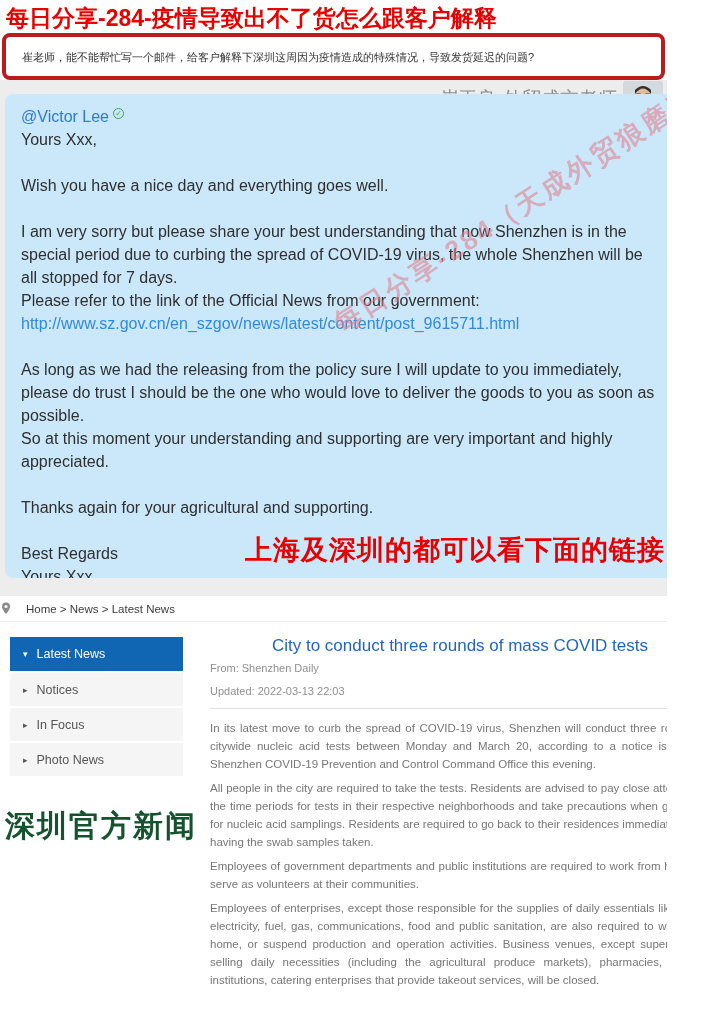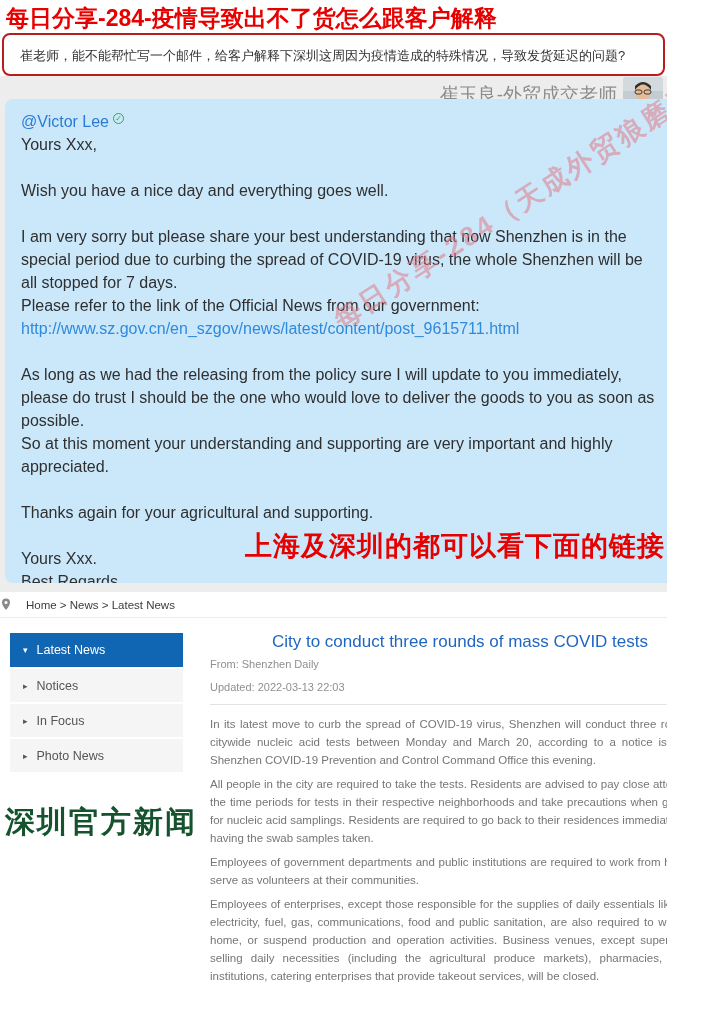--- a/index.html
+++ b/index.html
@@ -8,23 +8,23 @@
     position: relative; width: 667px; height: 1024px; overflow: hidden;
     background: #fff; font-family: "Liberation Sans", sans-serif;
   }
   
   .main-title {
     padding: 5px 6px 2px; font-size: 23px; font-weight: bold;
     color: #e60000; line-height: 26px; white-space: nowrap;
   }
   
   .question-card {
-    margin: 0 2px; background: #fff; border: 2px solid #b91c1c;
+    margin: 0 2px; background: #fff; border: 4px solid #b91c1c;
     border-radius: 8px; padding: 7px 16px 5px;
-    font-size: 13px; color: #333; line-height: 27px;
+    font-size: 11px; color: #333; line-height: 27px;
   }
   
   .chat-zone { position: relative; height: 516px; background: #ededed; overflow: hidden; }
   .chat-meta {
     position: absolute; top: 6px; right: 50px;
     font-size: 19px; color: #8c8c8c;
   }
   .avatar {
     position: absolute; top: 1px; right: 4px; width: 40px; height: 40px;
     border-radius: 4px; overflow: hidden; cursor: pointer;
@@ -34,21 +34,21 @@
     background: #3d7edb; color: #fff; border-radius: 8px;
     font-size: 7px; line-height: 11px; padding: 0 4px 0 2px;
     display: flex; align-items: center; gap: 2px; white-space: nowrap;
   }
   .vip-v {
     display: inline-flex; align-items: center; justify-content: center;
     width: 9px; height: 9px; border-radius: 50%;
     background: #fff; color: #3d7edb; font-size: 7px; font-weight: bold;
   }
   .bubble {
-    position: absolute; left: 5px; top: 23px; width: 672px; height: 484px;
+    position: absolute; left: 5px; top: 14px; width: 672px; height: 484px;
     background: #cbe8fb; border-radius: 8px; padding: 11px 16px;
     font-size: 16px; color: #2f2f2f; line-height: 23px; overflow: hidden;
   }
   .bubble p { margin: 0; }
   .bubble .gap { height: 23px; }
   .mention { color: #2b7bd4; cursor: pointer; }
   .check-icon {
     display: inline-block; width: 11px; height: 11px;
     border: 1.5px solid #35a845; border-radius: 50%;
     color: #35a845; font-size: 8px; line-height: 10px; text-align: center;
@@ -142,22 +142,22 @@
           <div class="gap"></div>
           <p>I am very sorry but please share your best understanding that now Shenzhen is in the special period due to curbing the spread of COVID-19 virus, the whole Shenzhen will be all stopped for 7 days.</p>
           <p>Please refer to the link of the Official News from our government:</p>
           <p><a class="bubble-link" href="#">http://www.sz.gov.cn/en_szgov/news/latest/content/post_9615711.html</a></p>
           <div class="gap"></div>
           <p>As long as we had the releasing from the policy sure I will update to you immediately, please do trust I should be the one who would love to deliver the goods to you as soon as possible.</p>
           <p>So at this moment your understanding and supporting are very important and highly appreciated.</p>
           <div class="gap"></div>
           <p>Thanks again for your agricultural and supporting.</p>
           <div class="gap"></div>
+          <p>Best Regards</p>
           <p>Yours Xxx.</p>
-          <p>Best Regards</p>
         </div>
     </div>
 
     <div class="watermark">每日分享-284（天成外贸狼磨牙）</div>
     <div class="red-note-chat">上海及深圳的都可以看下面的链接</div>
   </div>
 
   <div class="web-zone">
     <div class="breadcrumb-row">
       <svg width="12" height="15" viewBox="0 0 24 28">

